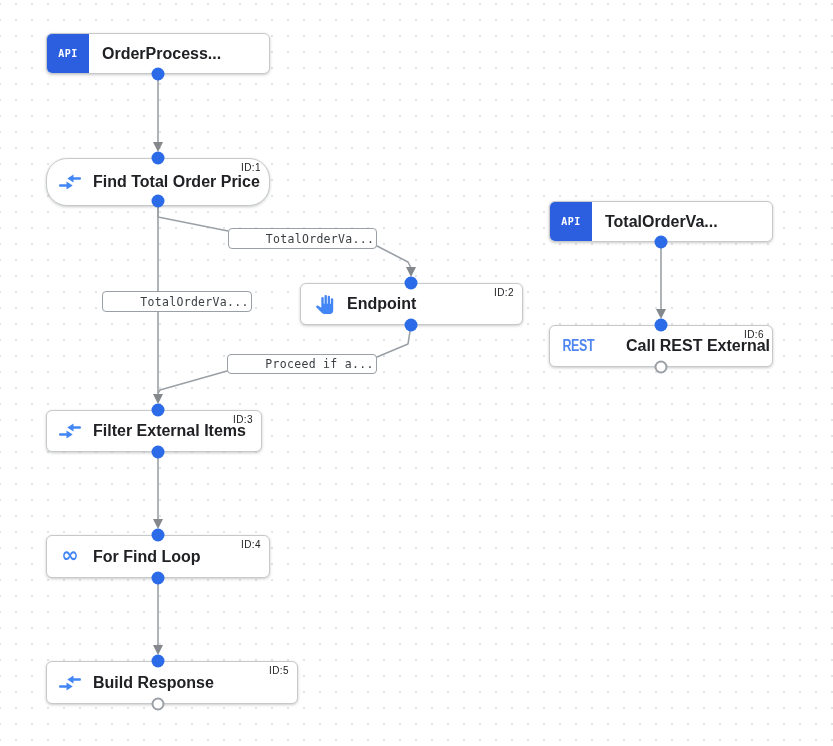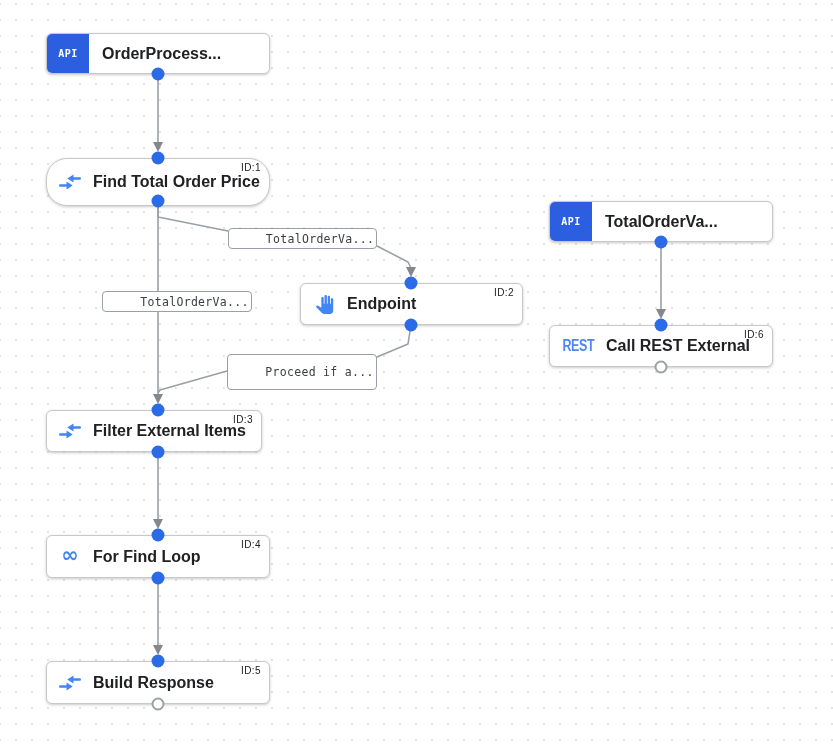--- a/index.html
+++ b/index.html
@@ -42,42 +42,42 @@
     font-family:"Liberation Sans",sans-serif;font-weight:bold;font-size:16px;
     color:#4f86f0;transform:scaleX(.78);letter-spacing:-.5px;
   }
 
   
   .pos-order   {left:46px; top:33px; width:224px;height:41px;}
   .pos-find    {left:46px; top:158px;width:224px;height:48px;border-radius:21px;}
   .pos-approval{left:300px;top:283px;width:223px;height:42px;align-items:center;}
   .pos-filter  {left:46px; top:410px;width:216px;height:42px;}
   .pos-foreach {left:46px; top:535px;width:224px;height:43px;}
-  .pos-build   {left:46px; top:661px;width:224px;height:43px;}
+  .pos-build   {left:46px; top:661px;width:252px;height:43px;}
   .pos-report  {left:549px;top:201px;width:224px;height:41px;}
-  .pos-rest    {left:549px;top:325px;width:224px;height:42px;}
+  .pos-rest    {left:549px;top:325px;width:224px;height:42px;gap:20px;}
 
   
   .port{
     position:absolute;z-index:3;width:13px;height:13px;border-radius:50%;
     transform:translate(-50%,-50%);box-sizing:border-box;
   }
   .port.blue{background:#2b6be8;}
   .port.white{background:#fff;border:2px solid #9aa0a6;}
 
   
   .edge-label{
     position:absolute;z-index:2;display:flex;align-items:center;justify-content:center;
     background:#fff;border:1px solid #9aa0a6;border-radius:4px;box-sizing:border-box;
     font-family:"DejaVu Sans Mono",monospace;font-size:11.5px;color:#3c4043;
     letter-spacing:.3px;white-space:nowrap;padding-left:35px;
   }
   .pos-labelA{left:228px;top:228px;width:149px;height:21px;}
   .pos-labelB{left:102px;top:291px;width:150px;height:21px;}
-  .pos-labelC{left:227px;top:354px;width:150px;height:36px;}
+  .pos-labelC{left:227px;top:354px;width:150px;height:20px;}
 </style>
 </head>
 <body>
 
 <div class="canvas">
 
   <svg class="edges" width="833" height="746" viewBox="0 0 833 746">
     <g>
       <path class="edge" d="M158,74 V143"></path>
       <polygon class="arrowhead" points="158,152 153,142 163,142"></polygon>

